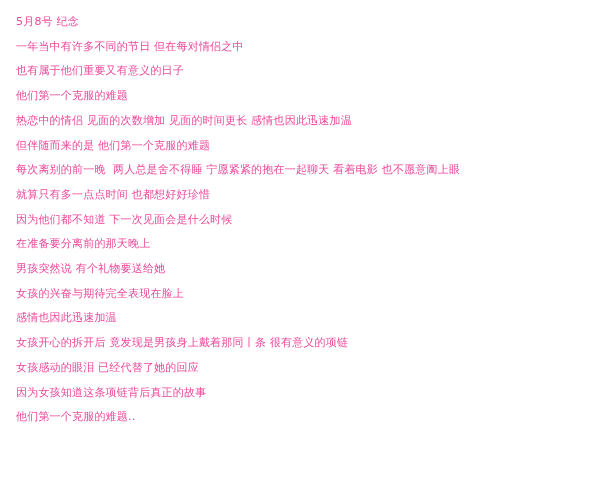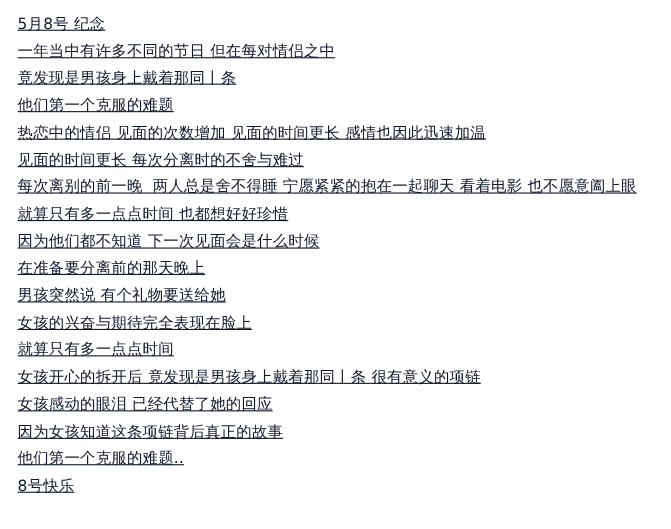--- a/index.html
+++ b/index.html
@@ -15,43 +15,41 @@
     color: #1a1a1a;
   }
   #doc {
     box-sizing: border-box;
     width: 610px;
     height: 481px;
     padding: 10px 12px 0 16px;
     background: #ffffff;
   }
   .line {
-    font-size: 14px;
+    font-size: 11px;
     line-height: 24.7px;
     white-space: pre;
-    color: #0f172a;
+    color: #ec4899;
     letter-spacing: 0.2px;
-    text-decoration: underline;
   }
 </style>
 </head>
 <body>
 
 <div id="doc">
   <div class="line">5月8号 纪念</div>
   <div class="line">一年当中有许多不同的节日 但在每对情侣之中</div>
-  <div class="line">竟发现是男孩身上戴着那同丨条</div>
+  <div class="line">也有属于他们重要又有意义的日子</div>
   <div class="line">他们第一个克服的难题</div>
   <div class="line">热恋中的情侣 见面的次数增加 见面的时间更长 感情也因此迅速加温</div>
-  <div class="line">见面的时间更长 每次分离时的不舍与难过</div>
+  <div class="line">但伴随而来的是 他们第一个克服的难题</div>
   <div class="line">每次离别的前一晚  两人总是舍不得睡 宁愿紧紧的抱在一起聊天 看着电影 也不愿意阖上眼</div>
   <div class="line">就算只有多一点点时间 也都想好好珍惜</div>
   <div class="line">因为他们都不知道 下一次见面会是什么时候</div>
   <div class="line">在准备要分离前的那天晚上</div>
   <div class="line">男孩突然说 有个礼物要送给她</div>
   <div class="line">女孩的兴奋与期待完全表现在脸上</div>
-  <div class="line">就算只有多一点点时间</div>
+  <div class="line">感情也因此迅速加温</div>
   <div class="line">女孩开心的拆开后 竟发现是男孩身上戴着那同丨条 很有意义的项链</div>
   <div class="line">女孩感动的眼泪 已经代替了她的回应</div>
   <div class="line">因为女孩知道这条项链背后真正的故事</div>
   <div class="line">他们第一个克服的难题..</div>
-  <div class="line">8号快乐</div>
 </div>
 
 </body></html>

